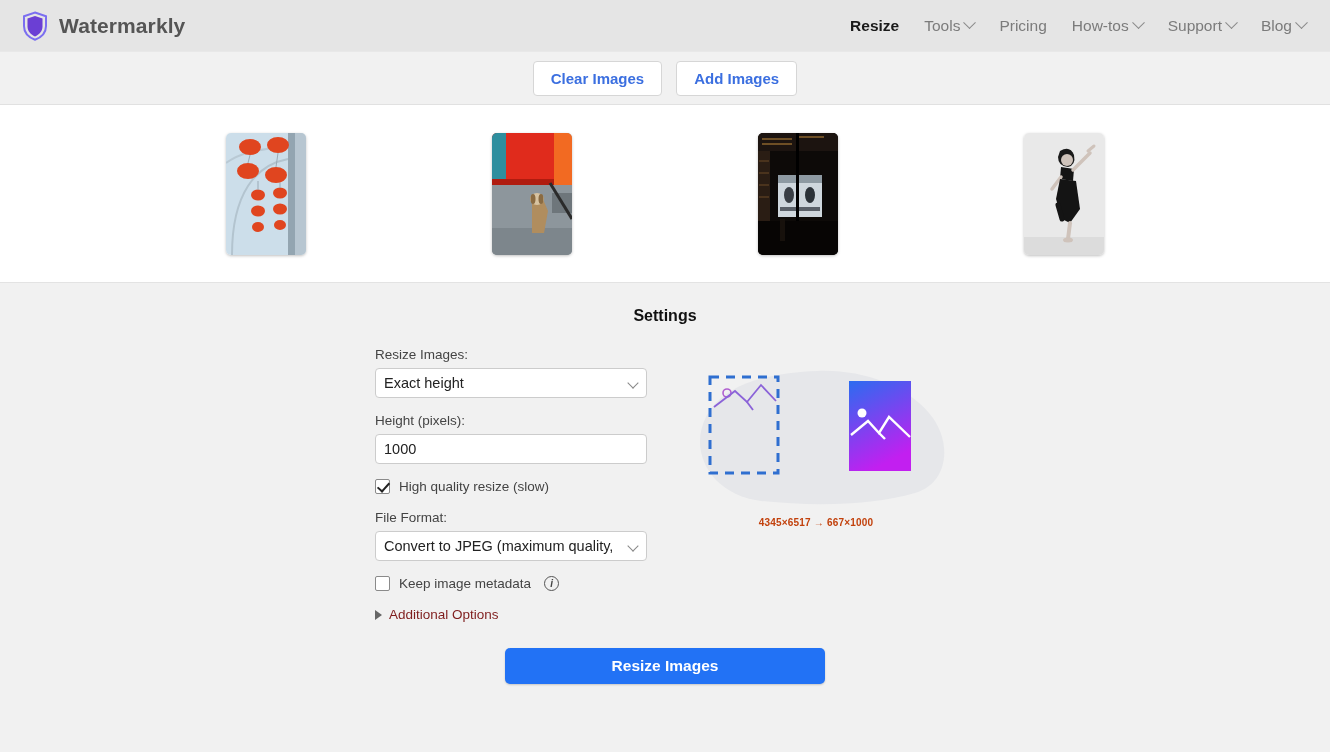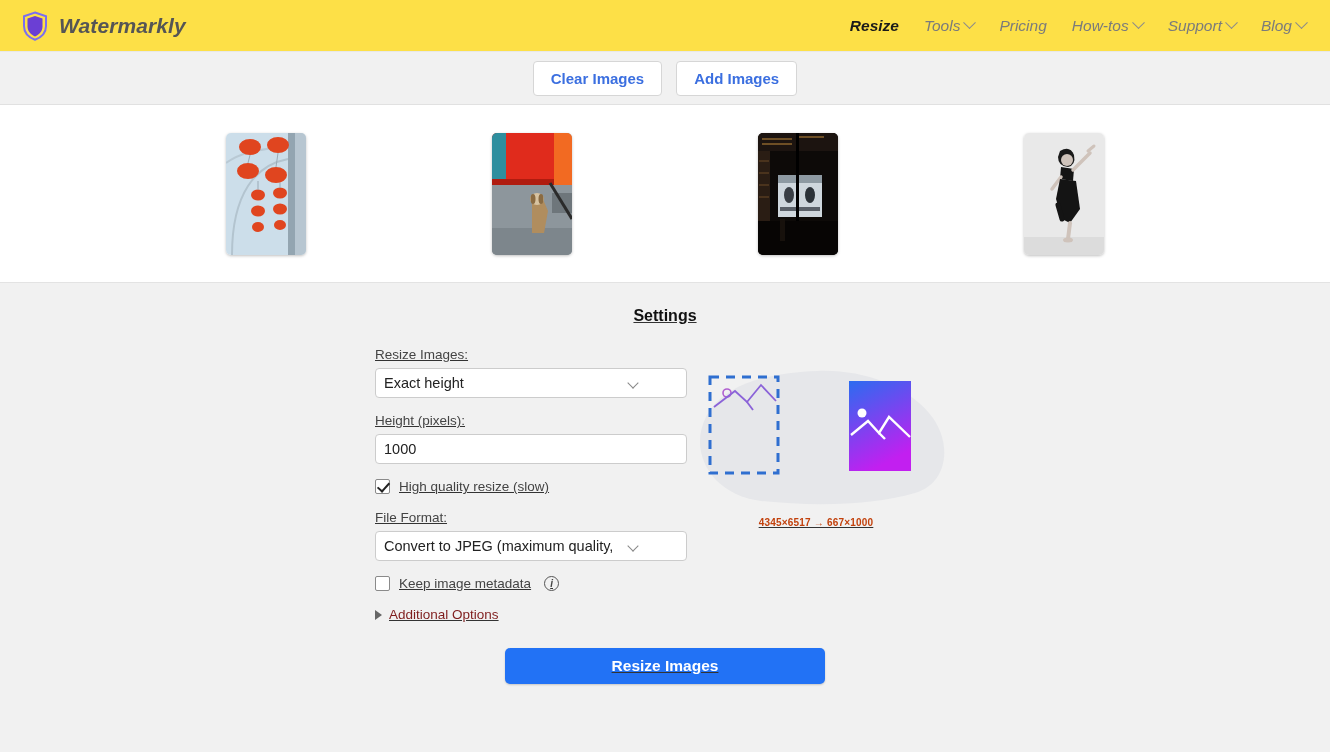--- a/index.html
+++ b/index.html
@@ -9,27 +9,26 @@
     height: 752px;
     background: #ffffff;
     font-family: "Liberation Sans", sans-serif;
     color: #333333;
     overflow: hidden;
   }
 
   
   .header {
     height: 52px;
-    background: #fde047;
+    background: #e5e5e5;
     display: flex;
     align-items: center;
     justify-content: space-between;
     padding: 0 24px 0 22px;
     border-bottom: 1px solid #e8e8e8;
-    font-style: italic;
   }
   .brand { display: flex; align-items: center; gap: 11px; }
   .brand-logo { width: 26px; height: 30px; display: block; }
   .brand-name {
     font-size: 21px;
     font-weight: bold;
     color: #555555;
     letter-spacing: 0.1px;
   }
   .nav { display: flex; align-items: center; gap: 25px; }
@@ -93,21 +92,20 @@
     flex: 0 0 auto;
   }
   .thumb svg { display: block; width: 100%; height: 100%; }
 
   
   .settings {
     background: #f1f1f1;
     height: 469px;
     padding-top: 24px;
     position: relative;
-    text-decoration: underline;
   }
   .settings-title {
     text-align: center;
     font-size: 16px;
     font-weight: bold;
     color: #111111;
     margin-bottom: 22px;
   }
   .settings-body {
     width: 580px;
@@ -118,21 +116,21 @@
     padding-left: 0px;
   }
   .form-col { width: 272px; flex: 0 0 272px; }
   .field-label {
     font-size: 13.5px;
     color: #444444;
     margin-bottom: 6px;
   }
   .select-wrap { position: relative; margin-bottom: 15px; }
   select.ctl, input.ctl {
-    width: 312px;
+    width: 272px;
     height: 30px;
     border: 1px solid #cccccc;
     border-radius: 4px;
     background: #ffffff;
     font-size: 14.5px;
     color: #222222;
     padding: 0 8px;
     font-family: "Liberation Sans", sans-serif;
     appearance: none;
     -webkit-appearance: none;

